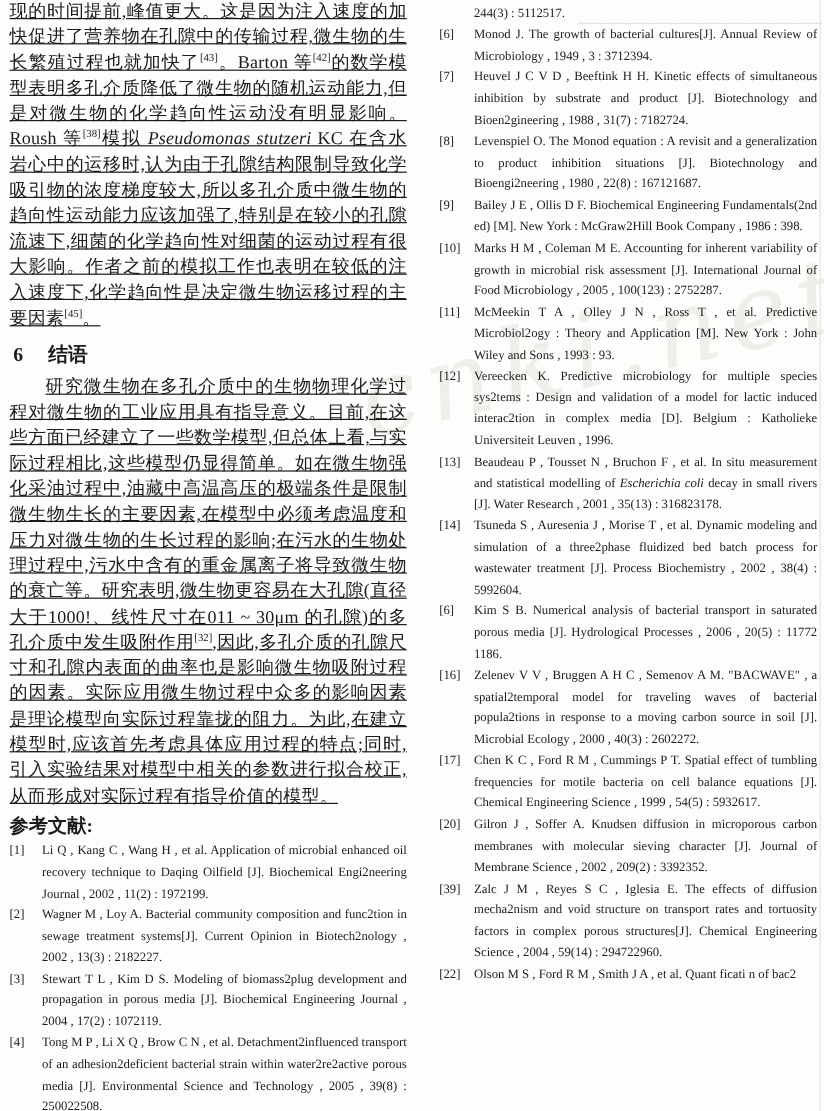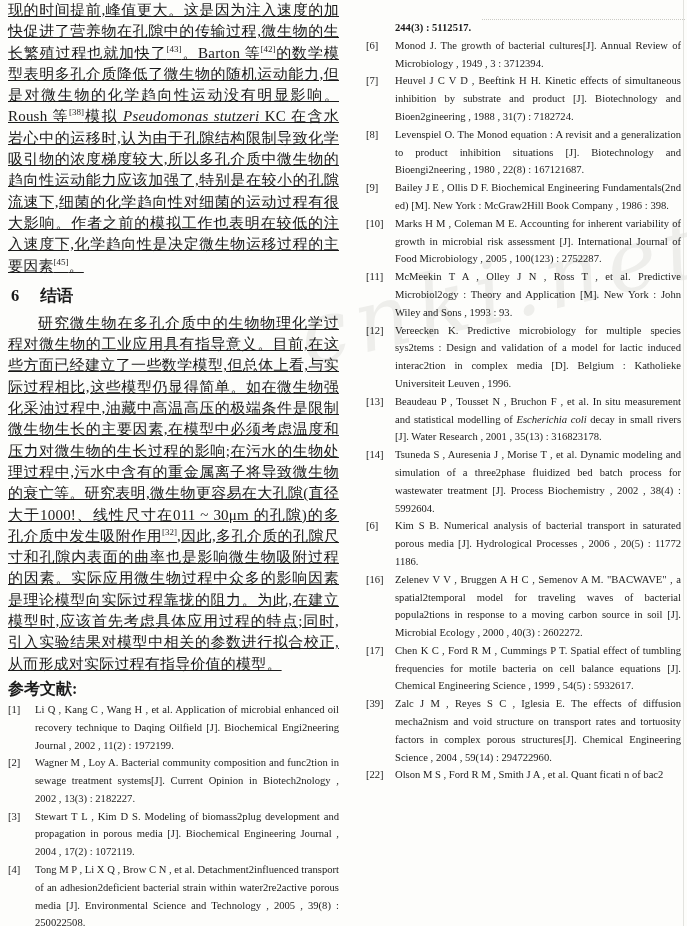--- a/index.html
+++ b/index.html
@@ -71,22 +71,21 @@
     text-align: justify;
   }
   .ref-id { flex: 0 0 29px; }
   .col-left .ref-id { flex-basis: 27px; }
   .ref-text { flex: 1; }
 
   .ref-cont {
     font-size: 10.6px;
     line-height: 17.8px;
     padding-left: 29px;
-    margin-top: 16px;
-    font-weight: bold;
+    margin-top: 0;
   }
 </style>
 </head>
 <body>
 
 <div class="page">
 
   <div class="watermark">cnki.net</div>
   <div class="scan-artifact"></div>
   <div class="page-edge"></div>
@@ -169,20 +168,24 @@
         </div>
         <div class="ref-item">
           <span class="ref-id">[16]</span>
           <span class="ref-text"><span>Zelenev V V , Bruggen A H C , Semenov A M. "BACWAVE" , a spatial2temporal model for traveling waves of bacterial popula2tions in response to a moving carbon source in soil [J]. Microbial Ecology , 2000 , 40(3) : 2602272.</span></span>
         </div>
         <div class="ref-item">
           <span class="ref-id">[17]</span>
           <span class="ref-text"><span>Chen K C , Ford R M , Cummings P T. Spatial effect of tumbling frequencies for motile bacteria on cell balance equations [J]. Chemical Engineering Science , 1999 , 54(5) : 5932617.</span></span>
         </div>
         <div class="ref-item">
+          <span class="ref-id">[20]</span>
+          <span class="ref-text"><span>Gilron J , Soffer A. Knudsen diffusion in microporous carbon membranes with molecular sieving character [J]. Journal of Membrane Science , 2002 , 209(2) : 3392352.</span></span>
+        </div>
+        <div class="ref-item">
           <span class="ref-id">[39]</span>
           <span class="ref-text"><span>Zalc J M , Reyes S C , Iglesia E. The effects of diffusion mecha2nism and void structure on transport rates and tortuosity factors in complex porous structures[J]. Chemical Engineering Science , 2004 , 59(14) : 294722960.</span></span>
         </div>
         <div class="ref-item">
           <span class="ref-id">[22]</span>
           <span class="ref-text"><span>Olson M S , Ford R M , Smith J A , et al. Quant ficati n of bac2</span></span>
         </div>
       </div>
   </div>
 

